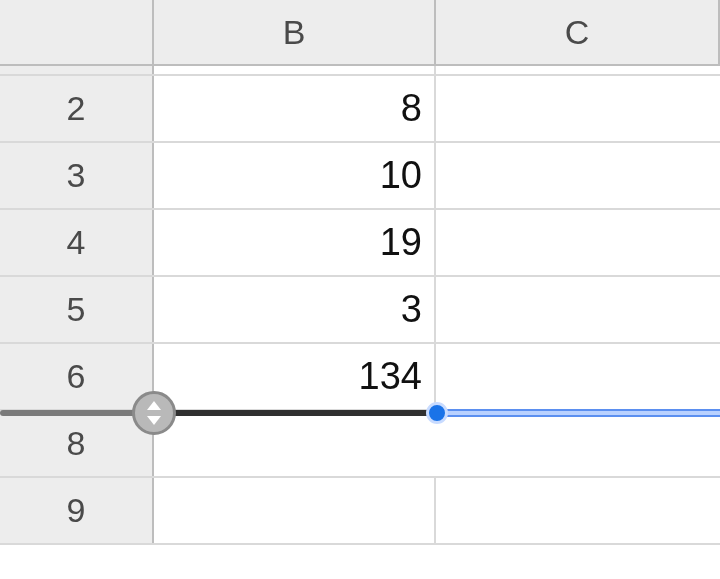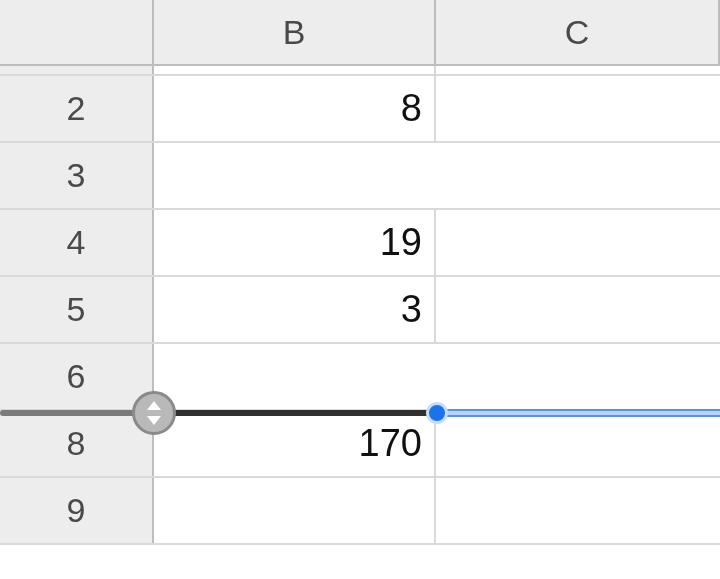--- a/index.html
+++ b/index.html
@@ -186,39 +186,40 @@
       <div class="cell cell-c"></div>
     </div>
 
     <div class="row">
       <div class="rowhead">2</div>
       <div class="cell cell-b">8</div>
       <div class="cell cell-c"></div>
     </div>
     <div class="row">
       <div class="rowhead">3</div>
+      <div class="cell cell-b">10</div>
       <div class="cell cell-c"></div>
     </div>
     <div class="row">
       <div class="rowhead">4</div>
       <div class="cell cell-b">19</div>
       <div class="cell cell-c"></div>
     </div>
     <div class="row">
       <div class="rowhead">5</div>
       <div class="cell cell-b">3</div>
       <div class="cell cell-c"></div>
     </div>
     <div class="row">
       <div class="rowhead">6</div>
+      <div class="cell cell-b">134</div>
       <div class="cell cell-c"></div>
     </div>
     <div class="row">
       <div class="rowhead">8</div>
-      <div class="cell cell-b">170</div>
       <div class="cell cell-c"></div>
     </div>
     <div class="row">
       <div class="rowhead">9</div>
       <div class="cell cell-b"></div>
       <div class="cell cell-c"></div>
     </div>
   </div>
 
   <div class="divider">

